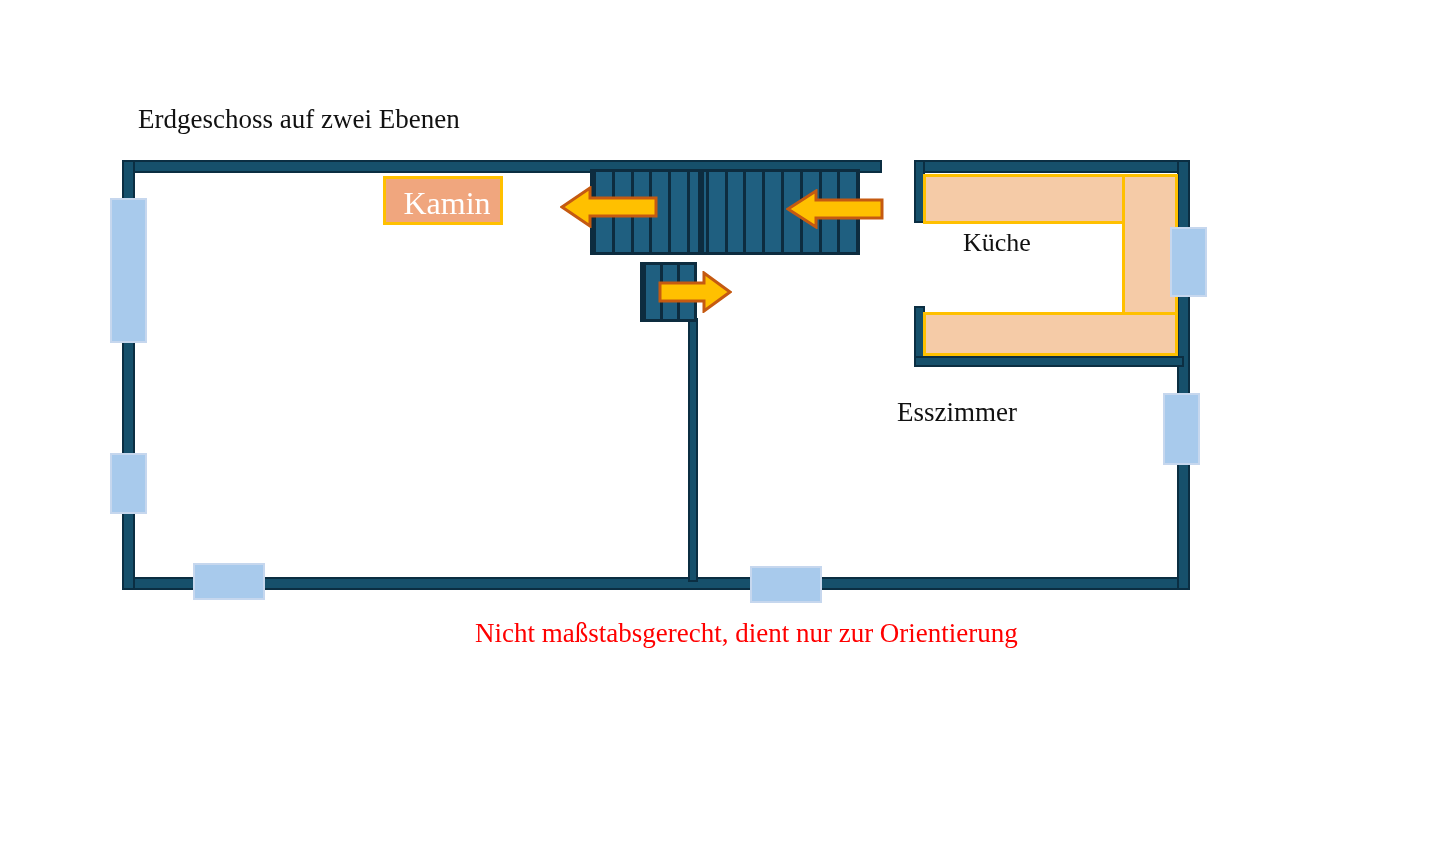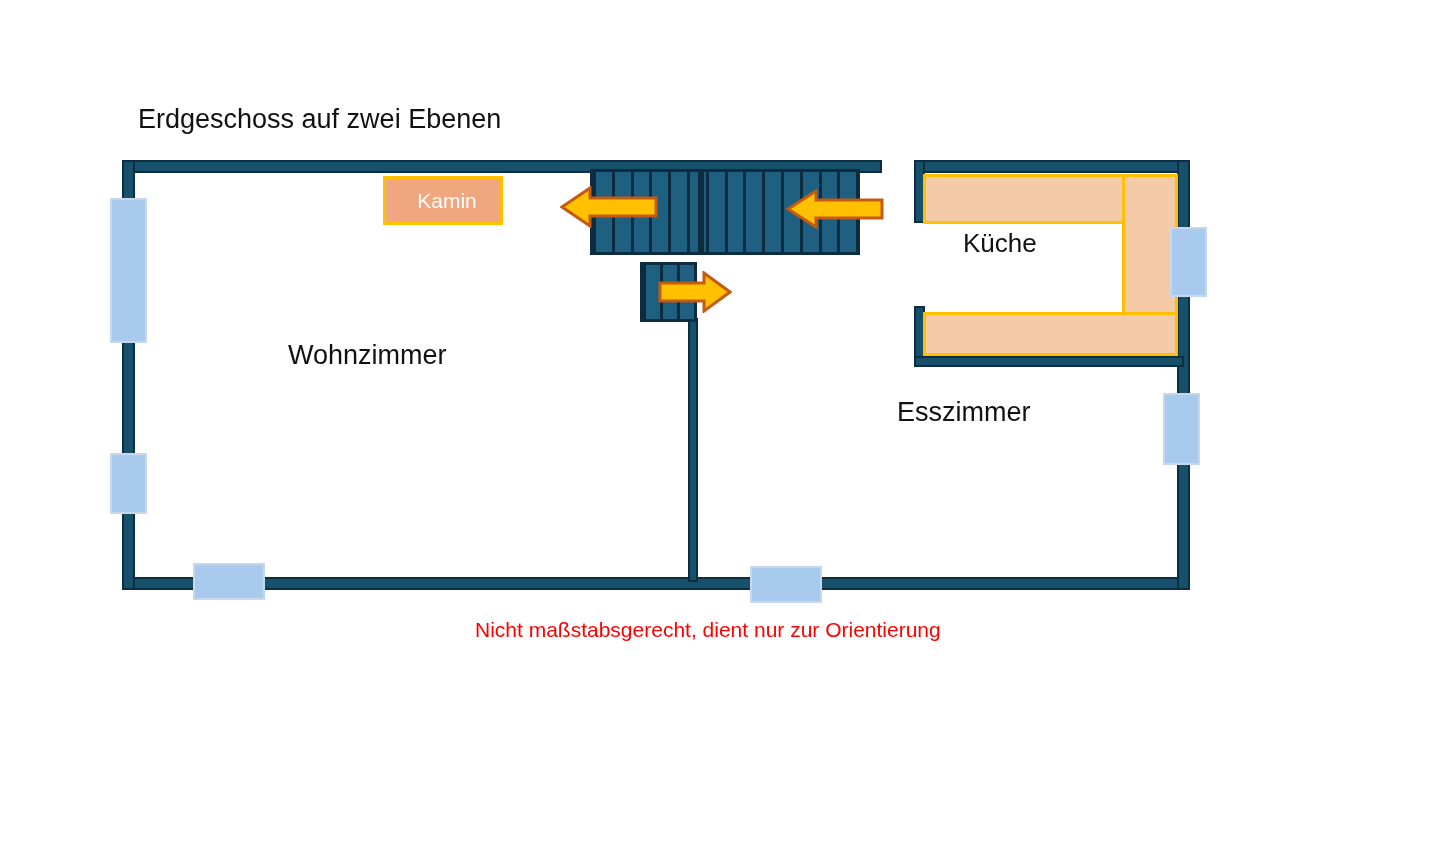--- a/index.html
+++ b/index.html
@@ -2,21 +2,21 @@
 <html style="--bg: #FFFFFF; --text-color: #111111; --wall-fill: #16506B; --wall-edge: #0B2E42; --stair-fill: #1F5F80; --stair-line: #0D2C3F; --window-fill: #A8CAEC; --window-edge: #C6D7EE; --counter-fill: #F5CBA7; --counter-edge: #FFC000; --kamin-fill: #F0A67E; --kamin-text: #FFFFFF; --arrow-fill: #FFC000; --arrow-edge: #C55A11; --note-color: #FF0000;"><head>
 <meta charset="utf-8">
 <style>
   * { box-sizing: border-box; margin: 0; padding: 0; }
   html, body { background: #ffffff; }
   #canvas {
     position: relative;
     width: 1440px;
     height: 849px;
     background: var(--bg, #ffffff);
-    font-family: Liberation Sans, sans-serif;
+    font-family: Liberation Serif, serif;
     overflow: hidden;
   }
   .abs { position: absolute; }
 
   .label {
     color: var(--text-color, #111);
     font-size: 27px;
     white-space: nowrap;
   }
 
@@ -59,38 +59,38 @@
     position: absolute;
     background: var(--counter-fill, #F5CBA7);
     border: 3px solid var(--counter-edge, #FFC000);
   }
 
   .fireplace {
     position: absolute;
     background: var(--kamin-fill, #F0A67E);
     border: 3px solid var(--counter-edge, #FFC000);
     color: var(--kamin-text, #fff);
-    font-size: 21px;
+    font-size: 32px;
     display: flex;
-    align-items: center;
+    align-items: flex-end;
     justify-content: center;
     padding-left: 8px;
   }
 
   .arrow-svg polygon {
     fill: var(--arrow-fill, #FFC000);
     stroke: var(--arrow-edge, #C55A11);
     stroke-width: 3;
     stroke-linejoin: miter;
   }
 
   .note {
     position: absolute;
     color: var(--note-color, #FF0000);
-    font-size: 21px;
+    font-size: 27px;
     white-space: nowrap;
   }
 </style>
 </head>
 <body>
 
 <div id="canvas">
 
   <div class="abs label" style="left:138px; top:104px; font-size:27px;">Erdgeschoss auf zwei Ebenen</div>
 
@@ -128,19 +128,18 @@
   <svg class="abs arrow-svg" style="left:560px; top:186px;" width="98" height="42" viewBox="0 0 98 42">
     <polygon points="2,21 30,2 30,12 96,12 96,30 30,30 30,40"></polygon>
   </svg>
   <svg class="abs arrow-svg" style="left:786px; top:189px;" width="98" height="40" viewBox="0 0 98 40">
     <polygon points="2,20 30,2 30,11 96,11 96,29 30,29 30,38"></polygon>
   </svg>
   <svg class="abs arrow-svg" style="left:658px; top:271px;" width="74" height="42" viewBox="0 0 74 42">
     <polygon points="72,21 46,2 46,12 2,12 2,30 46,30 46,40"></polygon>
   </svg>
 
-  <div class="abs label" style="left:288px; top:340px;">Wohnzimmer</div>
   <div class="abs label" style="left:963px; top:228px; font-size:26px;text-align:center;">Küche</div>
   <div class="abs label" style="left:897px; top:397px;">Esszimmer</div>
 
   <div class="note" style="left:475px; top:618px;">Nicht maßstabsgerecht, dient nur zur Orientierung</div>
 
 </div>
 
 </body></html>

